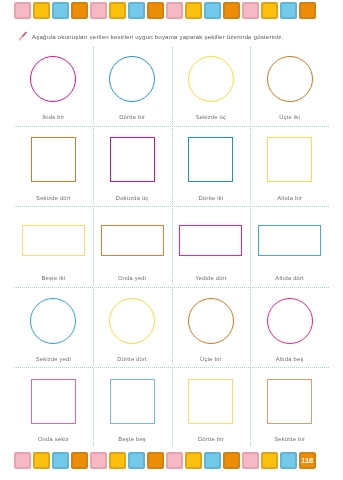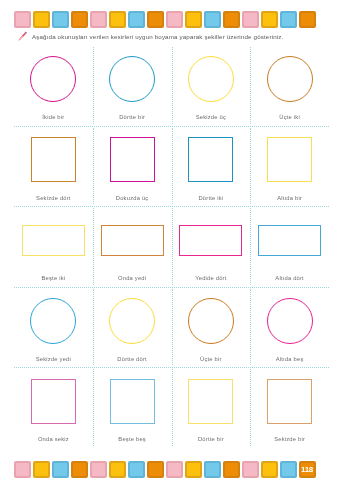--- a/index.html
+++ b/index.html
@@ -16,21 +16,21 @@
   }
 
   
   .border-strip {
     position: absolute;
     left: 0;
     width: 329px;
     height: 26px;
     display: flex;
     justify-content: center;
-    align-items: flex-end;
+    align-items: flex-start;
     gap: 2px;
   }
   .border-top { top: 2px; }
   .border-bottom { bottom: 2px; }
 
   .deco-square {
     width: 17px;
     height: 17px;
     border-radius: 2px;
     box-sizing: border-box;

